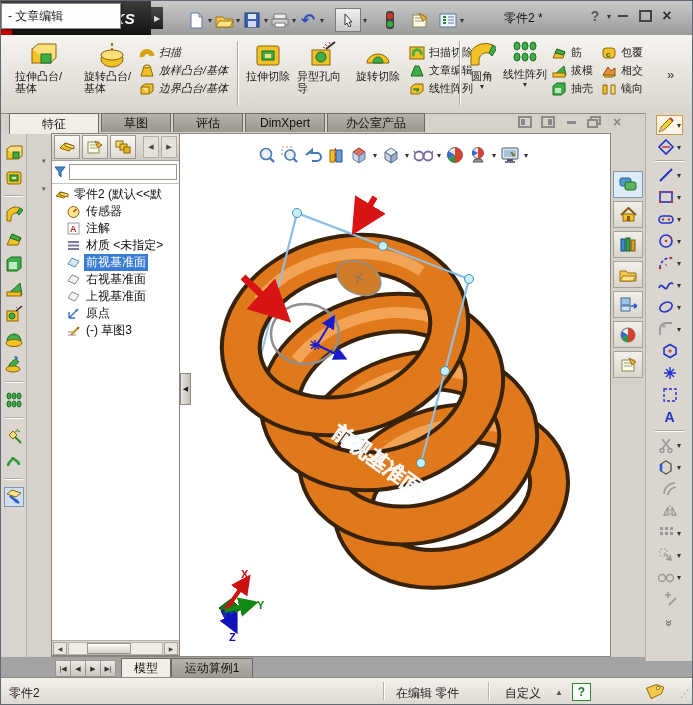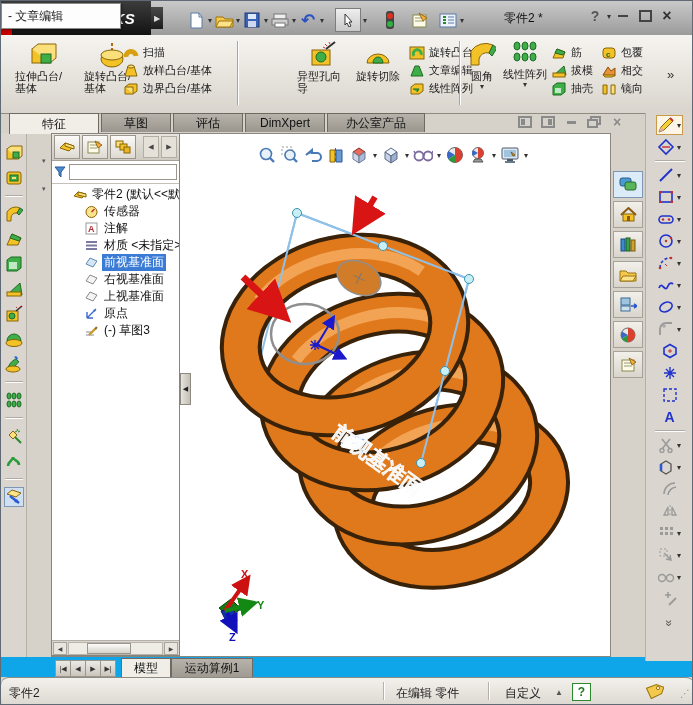--- a/index.html
+++ b/index.html
@@ -40,21 +40,21 @@
   .lic{width:20px;height:20px;display:flex;align-items:center;justify-content:center;}
   .lic.pressed{background:#cfe0f2;border:1px solid #7d97b5;box-sizing:border-box;}
   .tinycaret{position:absolute;font-size:7px;color:#555;}
   
   .treepanel{left:50px;top:132px;width:129px;height:523px;background:#fff;border:1px solid #88847c;box-sizing:border-box;z-index:20;display:flex;flex-direction:column;}
   .phead{height:26px;background:linear-gradient(#e8e5de,#cfcbc3);border-bottom:1px solid #a5a199;display:flex;align-items:center;gap:2px;padding:0 2px;}
   .pheadbtn{width:24px;height:22px;display:flex;align-items:center;justify-content:center;border:1px solid #9a968e;background:linear-gradient(#fbfaf7,#dedad2);}
   .pnav{width:14px;height:20px;display:flex;align-items:center;justify-content:center;font-size:7px;color:#444;border:1px solid #b1ada5;background:#e5e1d9;}
   .pfilter{height:20px;border-bottom:1px solid #c5c1b9;display:flex;align-items:center;background:#fff;padding:1px 2px;gap:3px;}
   .pfilter input{flex:1;height:14px;border:1px solid #9a968e;font-size:11px;padding:0 2px;min-width:0;}
-  .ptree{flex:1;overflow:hidden;padding:2px 0 0 20px;}
+  .ptree{flex:1;overflow:hidden;padding:2px 0 0 2px;}
   .trow{display:flex;align-items:center;gap:3px;height:17px;white-space:nowrap;font-size:12px;}
   .trow.child{padding-left:12px;}
   .trow .lbl{padding:0 2px;}
   .trow.sel .lbl{background:#3a7bd5;color:#fff;}
   .tico{width:15px;height:14px;display:inline-flex;align-items:center;justify-content:center;flex:none;}
   .pfoot{height:14px;border-top:1px solid #b5b1a9;background:#dad6cf;display:flex;align-items:center;padding:0 1px;gap:1px;}
   .sbarbtn{width:12px;height:11px;background:#e9e6df;border:1px solid #a9a59d;font-size:6px;color:#444;display:flex;align-items:center;justify-content:center;}
   .sbtrack{flex:1;height:11px;background:#efece6;border:1px solid #b9b5ad;position:relative;}
   .sbthumb{position:absolute;left:18px;top:0;width:42px;height:9px;background:linear-gradient(#fdfcfa,#d6d2ca);border:1px solid #9a968e;}
   .splitter{left:179px;top:372px;width:9px;height:30px;background:linear-gradient(90deg,#e7e4dd,#c2beb6);border:1px solid #8e8a82;display:flex;align-items:center;justify-content:center;font-size:7px;color:#222;z-index:21;}
@@ -65,26 +65,26 @@
   .taskpane{left:612px;top:170px;width:30px;display:flex;flex-direction:column;gap:3px;z-index:12;}
   .tpbtn{width:28px;height:25px;display:flex;align-items:center;justify-content:center;border:1px solid #a6a29a;background:linear-gradient(#f2f0ea,#d9d5cd);}
   .tpbtn.pressed{background:#dcebf8;border-color:#7d97b5;}
   
   .rstrip{left:644px;top:112px;width:48px;height:548px;background:#dad6cf;border-left:1px solid #b3afa7;display:flex;flex-direction:column;align-items:center;padding-top:2px;gap:2px;box-sizing:border-box;z-index:12;}
   .ritem{display:flex;align-items:center;gap:1px;height:20px;}
   .ritem .lic{width:18px;height:18px;}
   .ritem.active{background:#fdf6e6;border:1px solid #c89b4a;box-sizing:border-box;}
   .rsep{width:30px;height:1px;background:#b0aca4;border-bottom:1px solid #fff;margin:1px 0;}
   
-  .btabs{left:0;top:656px;width:693px;height:20px;background:#0ea5e9;text-decoration:underline;}
+  .btabs{left:0;top:656px;width:693px;height:20px;background:#a3a3a3;text-decoration:underline;}
   .navbtn{position:absolute;top:3px;width:14px;height:15px;background:linear-gradient(#eceae4,#cac6be);border:1px solid #9a968e;font-size:7px;color:#333;display:flex;align-items:center;justify-content:center;}
   .btab{position:absolute;top:1px;height:18px;display:flex;align-items:center;justify-content:center;font-size:12px;border:1px solid #6e6a62;background:linear-gradient(#b7b3ab,#9f9b93);}
   .btab.active{background:#f1eee7;}
   
-  .statusbar{left:0;top:676px;width:693px;height:28px;background:linear-gradient(#f3f1ec,#dcd8d0);border-top:1px solid #8f8b83;border-radius:8px;}
+  .statusbar{left:0;top:676px;width:693px;height:28px;background:linear-gradient(#f3f1ec,#dcd8d0);border-top:1px solid #8f8b83;}
   .stext{position:absolute;top:7px;font-size:12px;color:#222;white-space:nowrap;}
   .ssep{position:absolute;top:4px;width:1px;height:18px;background:#b5b1a9;border-right:1px solid #fff;}
   .helpbox{position:absolute;left:571px;top:5px;width:17px;height:16px;border:1px solid #2c8a2c;background:#fff;color:#1d7a1d;font-weight:bold;font-size:12px;display:flex;align-items:center;justify-content:center;}
   .grip{position:absolute;right:3px;top:10px;color:#9a968e;font-size:10px;letter-spacing:1px;}
   svg{display:block;}
 </style>
 </head>
 <body>
 
 <div id="win">
@@ -196,21 +196,21 @@
     <div class="rbtn" style="left:83px;top:6px;width:56px;">
       <span>
           <svg width="30" height="28">
             <line x1="15" y1="2" x2="15" y2="10" stroke="#b06a10" stroke-dasharray="3 2" stroke-width="2"></line>
             <ellipse cx="15" cy="18" rx="11" ry="8" fill="#f2c226" stroke="#8a6508"></ellipse>
             <ellipse cx="15" cy="14" rx="11" ry="5" fill="#fbdf7a" stroke="#8a6508"></ellipse>
           </svg>
         </span>
       <span class="rlabel">旋转凸台/基体</span>
     </div>
-    <div class="stack" style="left:122px;top:10px;">
+    <div class="stack" style="left:138px;top:10px;font-style:italic;">
       <div class="sbtn">
           <svg width="16" height="14">
             <path d="M3 11a5 5 0 1 1 10-1" fill="none" stroke="#d8a010" stroke-width="5"></path>
           </svg>
           <span>扫描</span>
         </div>
       <div class="sbtn">
           <svg width="16" height="14">
             <path d="M5 2h6l3 10H2z" fill="#f2c226" stroke="#8a6508"></path>
             <ellipse cx="8" cy="2.5" rx="3" ry="1.5" fill="#fbdf7a" stroke="#8a6508"></ellipse>
@@ -220,20 +220,30 @@
       <div class="sbtn">
           <svg width="16" height="14">
             <path d="M2 5l4-3h8v7l-4 3H2z" fill="#f2c226" stroke="#8a6508"></path>
             <path d="M2 5h8v7" fill="#fbdf7a" stroke="#8a6508"></path>
           </svg>
           <span>边界凸台/基体</span>
         </div>
     </div>
     <div class="vsep" style="left:236px;"></div>
 
+    <div class="rbtn" style="left:242px;top:6px;width:50px;">
+      <span>
+          <svg width="28" height="28">
+            <rect x="3" y="5" width="22" height="19" rx="2" fill="#f2c226" stroke="#8a6508"></rect>
+            <rect x="8" y="10" width="12" height="9" fill="#3fae49" stroke="#1d6a25"></rect>
+            <rect x="11" y="13" width="6" height="4" fill="#fbdf7a"></rect>
+          </svg>
+        </span>
+      <span class="rlabel">拉伸切除</span>
+    </div>
     <div class="rbtn" style="left:296px;top:6px;width:52px;">
       <span>
           <svg width="30" height="28">
             <rect x="4" y="9" width="18" height="15" fill="#f2c226" stroke="#8a6508"></rect>
             <circle cx="13" cy="16" r="5" fill="#3fae49" stroke="#1d6a25"></circle>
             <line x1="18" y1="8" x2="27" y2="1" stroke="#333" stroke-width="2"></line>
             <path d="M17 3l2 2M21 1l1 2M15 6l2 1" stroke="#d03030"></path>
           </svg>
         </span>
       <span class="rlabel">异型孔向导</span>
@@ -246,21 +256,21 @@
           </svg>
         </span>
       <span class="rlabel">旋转切除</span>
     </div>
     <div class="stack" style="left:408px;top:10px;">
       <div class="sbtn">
           <svg width="16" height="14">
             <rect x="1" y="1" width="14" height="12" fill="#f2c226" stroke="#8a6508"></rect>
             <path d="M5 10a4 4 0 1 1 7-1" fill="none" stroke="#3fae49" stroke-width="3"></path>
           </svg>
-          <span>旋转凸台</span>
+          <span>扫描切除</span>
         </div>
       <div class="sbtn">
           <svg width="16" height="14">
             <path d="M6 2h4l4 10H2z" fill="#3fae49" stroke="#1d6a25"></path>
           </svg>
           <span>文章编辑</span>
         </div>
       <div class="sbtn">
           <svg width="16" height="14">
             <path d="M2 5l4-3h8v7l-4 3H2z" fill="#f2c226" stroke="#8a6508"></path>

